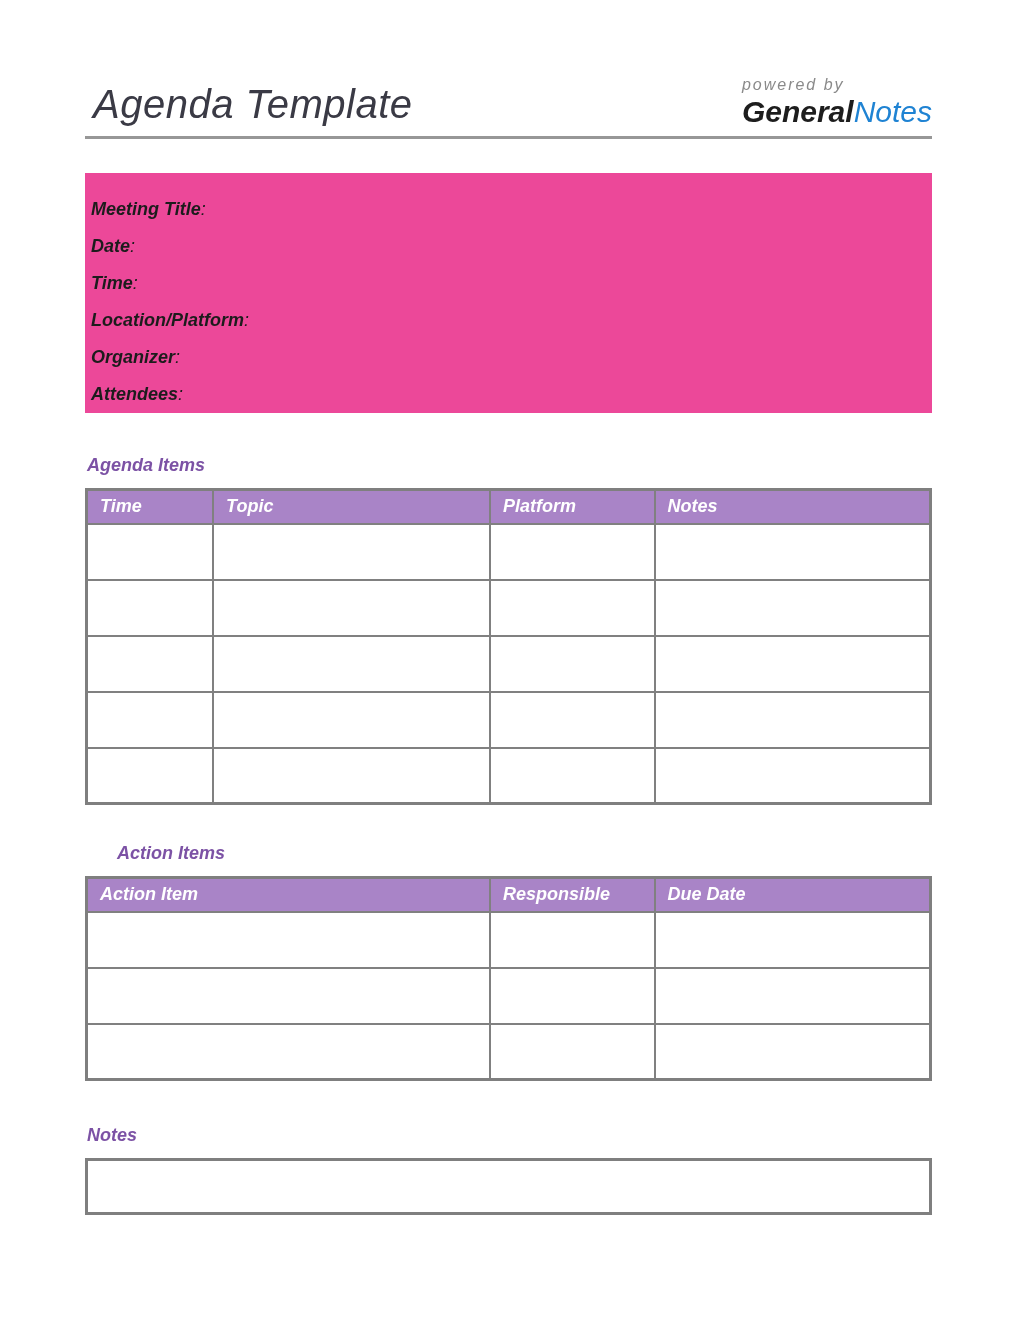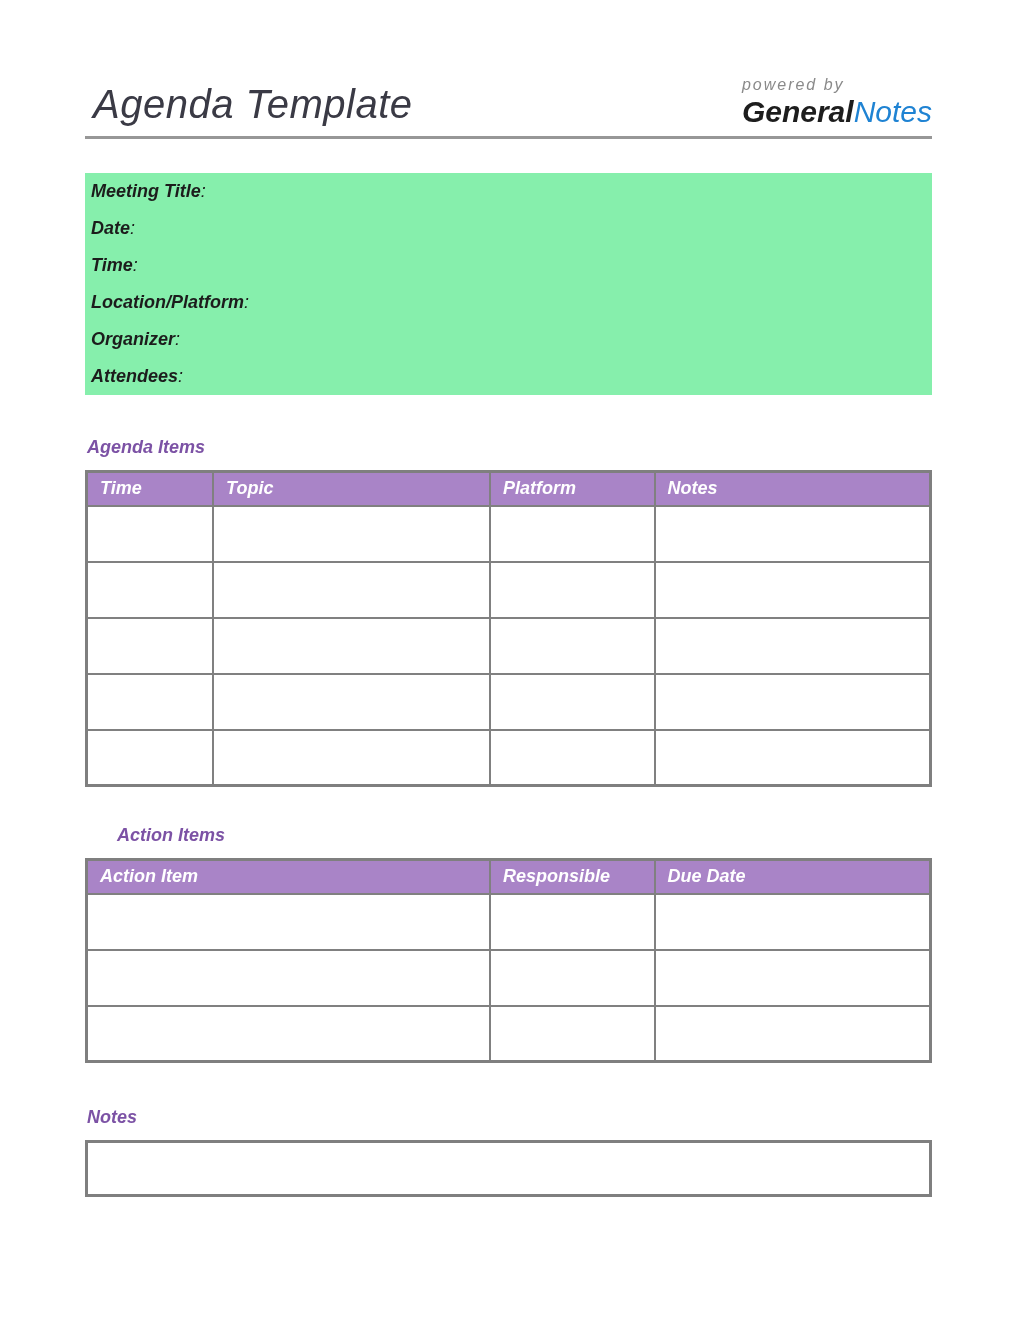--- a/index.html
+++ b/index.html
@@ -28,21 +28,21 @@
   .brand-general { color: #1d1d1d; font-weight: 600; }
   .brand-blue { color: #1f83d3; }
   .header-divider {
     position: absolute; left: 85px; right: 88px; top: 136px;
     border: none; border-top: 3px solid #979797; height: 0;
   }
 
   .content { padding: 0 88px 0 85px; }
 
   
-  .info-panel { background: #86efac; padding: 0 0 0 6px; }
+  .info-panel { background: #ec4899; padding: 18px 0 0 6px; }
   .info-row { height: 37px; display: flex; align-items: center; font-size: 18px; }
   .info-label { font-weight: 700; color: #1c1c1c; }
   .info-colon { font-weight: 400; color: #1c1c1c; }
   .info-value { margin-left: 6px; }
 
   
   .section-heading {
     color: #7c52a5; font-size: 18px; font-weight: 700;
     margin: 42px 0 13px 2px; line-height: 20px;
   }

